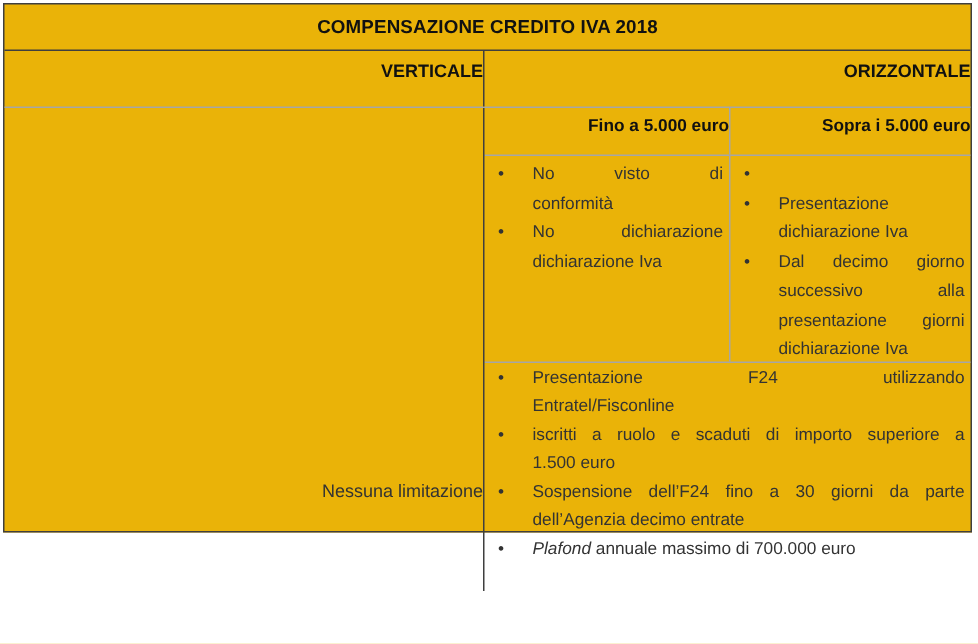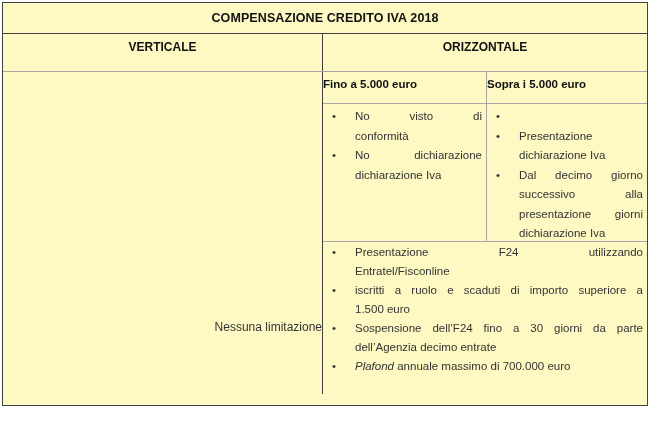--- a/index.html
+++ b/index.html
@@ -8,49 +8,49 @@
     --th:#111111;       
     --tb:#333333;       
   }
   *{margin:0;padding:0;box-sizing:border-box;}
   html,body{background:#ffffff;}
   .canvas{
     position:relative;width:652px;height:429px;background:#ffffff;overflow:hidden;
     font-family:"Liberation Sans","DejaVu Sans",sans-serif;color:var(--tb);
   }
   .iva-table{
-    position:absolute;left:2px;top:2px;width:646px;height:404px;
-    border:1px solid var(--bd);background:#fef9c3;
+    position:absolute;left:2px;top:2px;width:646px;height:353px;
+    border:1px solid var(--bd);background:#eab308;
   }
   .title-row{
     height:31px;border-bottom:1px solid var(--bd);
     display:flex;align-items:center;justify-content:center;
   }
   .title-row span{
     font-weight:bold;font-size:12.5px;color:var(--th);letter-spacing:0.1px;
   }
   .header-row{
     height:38px;display:flex;border-bottom:1px solid var(--bg-line);
   }
   .header-row .cell{
-    padding-top:6px;text-align:center;font-weight:bold;font-size:12px;color:var(--th);
+    padding-top:6px;text-align:right;font-weight:bold;font-size:12px;color:var(--th);
   }
   .left-col{width:320px;border-right:1px solid var(--bd);}
   .right-col{flex:1;}
   .body-row{display:flex;height:322px;}
   .body-left{position:relative;}
   .nessuna{
     position:absolute;top:248px;left:0;width:100%;
     text-align:right;font-size:12px;color:var(--tb);
   }
   .right-area{flex:1;display:flex;flex-direction:column;min-width:0;}
   .sub-header-row{height:32px;display:flex;border-bottom:1px solid var(--bg-line);}
   .sub-cell{width:164px;border-right:1px solid var(--bg-line);overflow:hidden;}
   .sub-cell.last{flex:1;border-right:none;}
-  .sub-head{padding-top:6px;text-align:left;font-weight:bold;font-size:11.5px;color:var(--th);}
+  .sub-head{padding-top:6px;text-align:right;font-weight:bold;font-size:11.5px;color:var(--th);}
   .sub-body-row{height:138px;display:flex;border-bottom:1px solid var(--bg-line);}
   .merged-row{flex:1;overflow:hidden;}
   .bullets{padding:3px 4px 0 6px;}
   .merged-row.bullets{padding-top:1px;}
   .bullet-item{display:flex;}
   .dot{
     flex:none;width:26px;padding-left:3px;font-size:11.5px;line-height:19.5px;color:var(--tb);
   }
   .merged-row .dot{line-height:19px;}
   .bullet-text{flex:1;min-width:0;font-size:11.5px;line-height:19.5px;color:var(--tb);}

